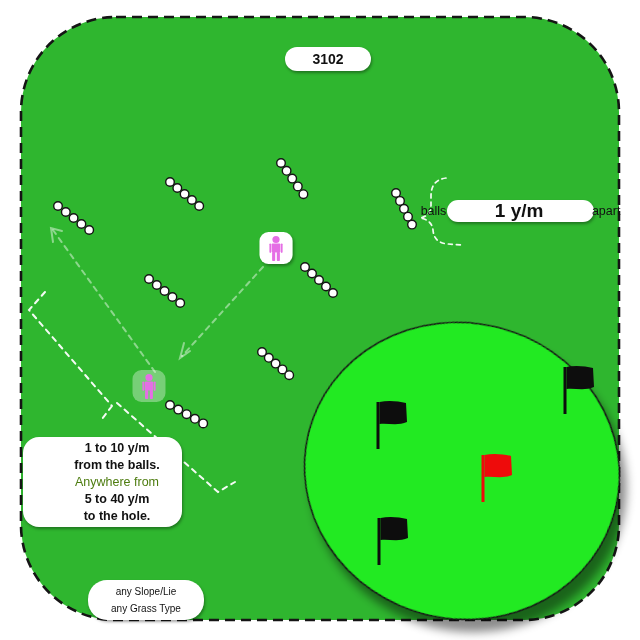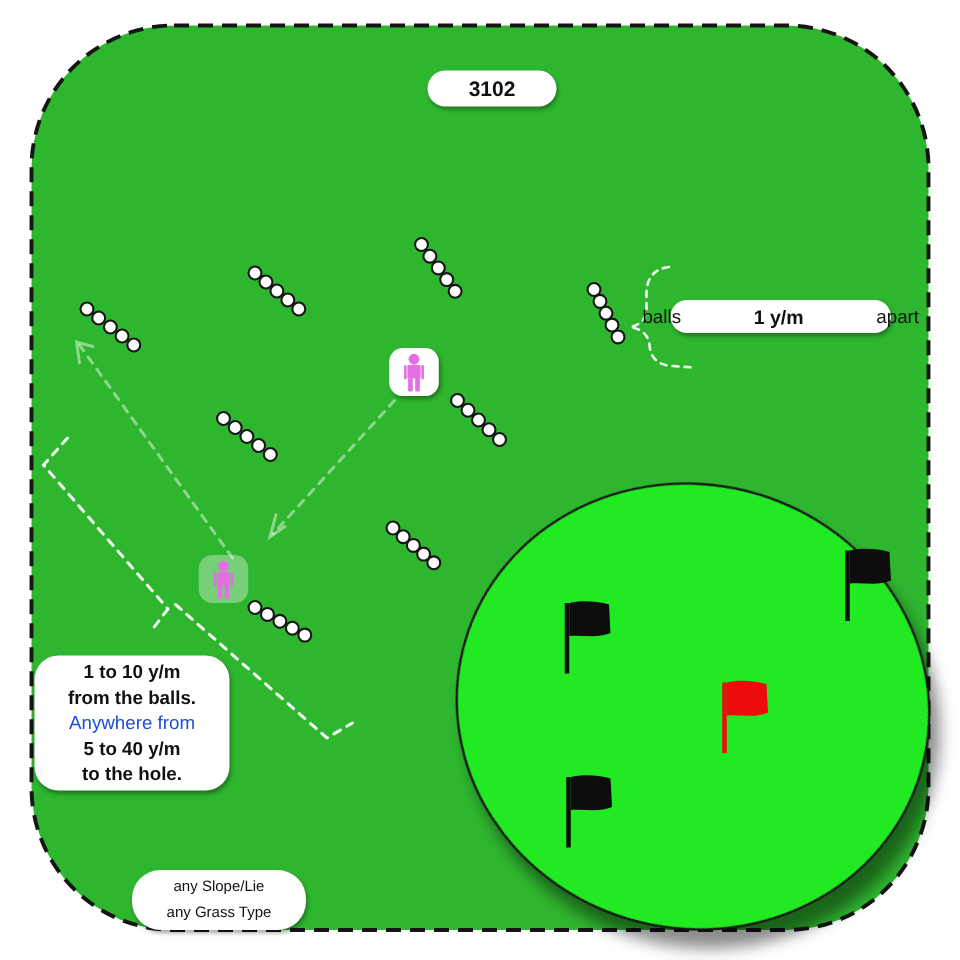--- a/index.html
+++ b/index.html
@@ -6,24 +6,24 @@
   .canvas{position:relative;width:640px;height:640px;background:#ffffff;overflow:hidden;
           font-family:"Liberation Sans","DejaVu Sans",sans-serif;}
   svg{position:absolute;left:0;top:0;}
   .pill{position:absolute;background:#ffffff;display:flex;flex-direction:column;
         align-items:center;justify-content:center;color:#111;
         box-shadow:1px 2px 3px rgba(0,0,0,0.35);}
   .badge{left:285px;top:47px;width:86px;height:24px;border-radius:13px;
          font-size:14px;font-weight:bold;}
   .balls-pill{left:447px;top:200px;width:147px;height:22px;border-radius:12px;
               font-size:12.5px;flex-direction:row;white-space:pre;gap:45px;}
-  .balls-pill .b{font-weight:bold;font-size:13px;}
+  .balls-pill .b{font-weight:bold;font-size:19px;}
   .info-box{left:23px;top:437px;width:130px;height:90px;border-radius:16px;
-            font-size:12.5px;font-weight:bold;line-height:17px;text-align:center;}
-  .info-box .gray{font-weight:normal;color:#1d4ed8;}
+            font-size:12.5px;font-weight:bold;line-height:17px;text-align:center;padding-left:29px;}
+  .info-box .gray{font-weight:normal;color:#4d7c0f;}
   .surface-pill{left:88px;top:580px;width:116px;height:40px;border-radius:19px;
                 font-size:10px;line-height:17px;}
 </style>
 </head>
 <body>
 
 <div class="canvas">
   <svg id="scene" width="640" height="640" viewBox="0 0 640 640">
     <defs>
       <filter id="dropsh" x="-30%" y="-30%" width="160%" height="160%">

